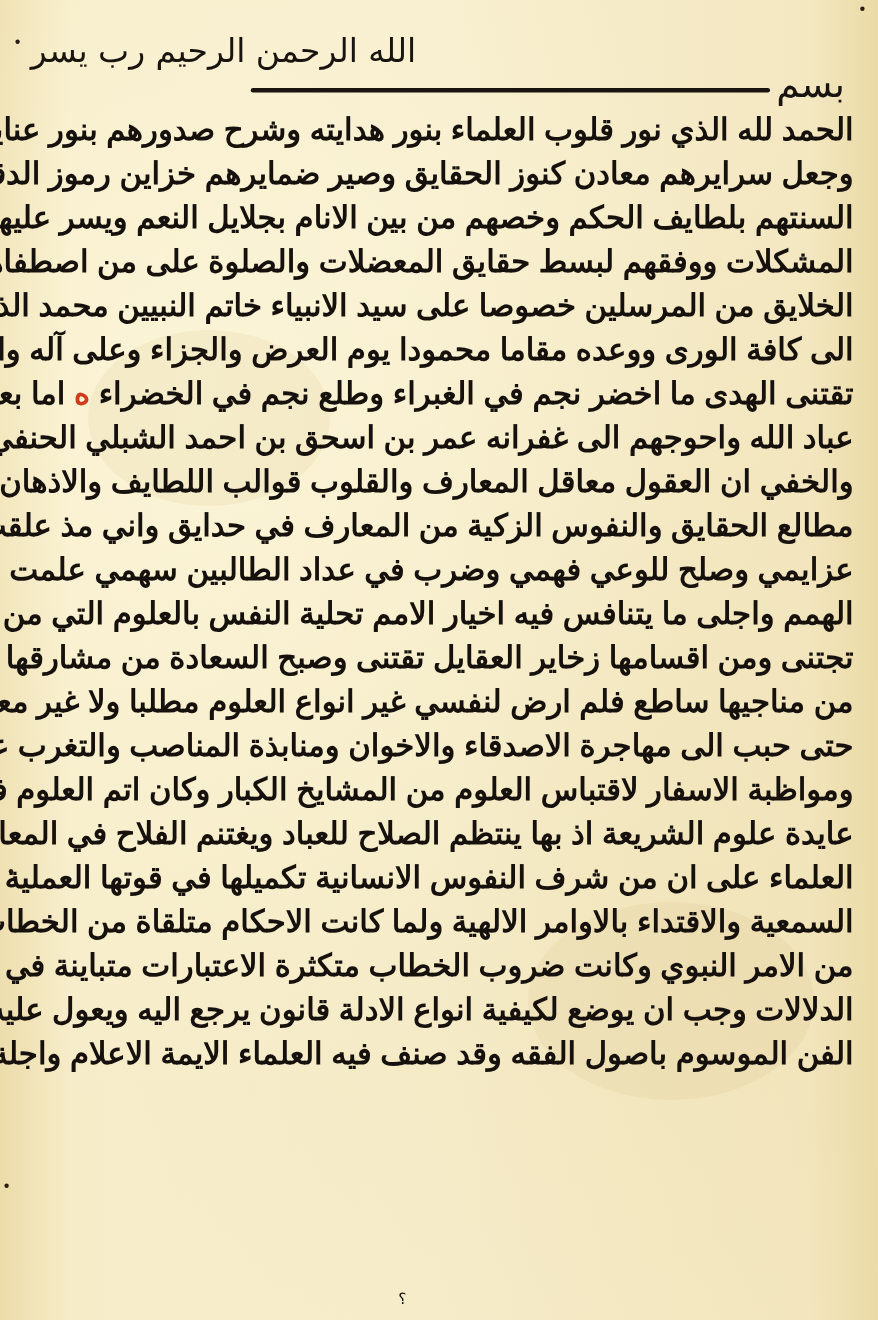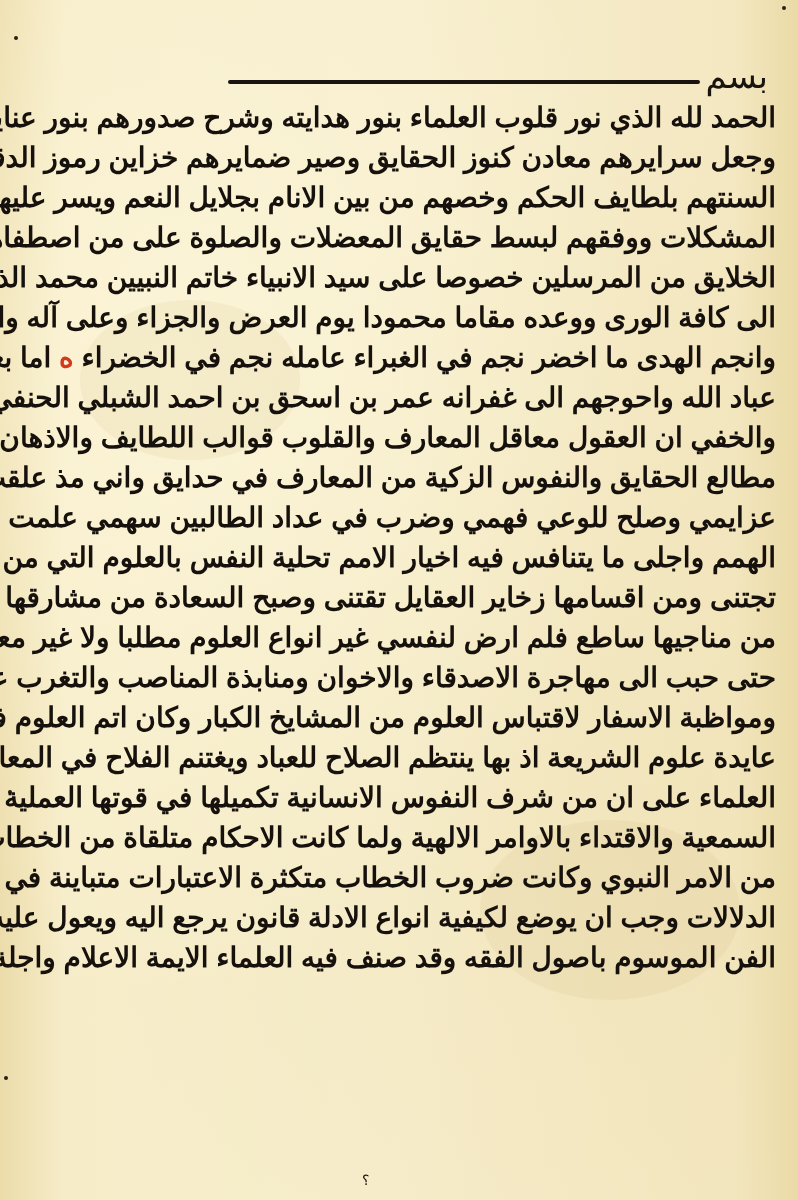--- a/index.html
+++ b/index.html
@@ -107,33 +107,34 @@
 
 <div class="page">
   <div class="stain" style="left:80px;top:300px;width:220px;height:160px;"></div>
   <div class="stain" style="left:480px;top:820px;width:260px;height:180px;"></div>
   <div class="dot" style="left:14px;top:36px;"></div>
   <div class="dot" style="left:782px;top:6px;"></div>
   <div class="dot" style="left:8px;top:790px;"></div>
   <div class="dot" style="left:4px;top:1076px;"></div>
 
   <div class="basmala-row">
+    <div class="basmala-rest">الله الرحمن الرحيم رب يسر</div>
     <div class="basmala-line"></div>
     <div class="basmala-right">بسم</div>
   </div>
 
   <div class="text-block">
     <div class="line">الحمد لله الذي نور قلوب العلماء بنور هدايته وشرح صدورهم بنور عنايته</div>
     <div class="line">وجعل سرايرهم معادن كنوز الحقايق وصير ضمايرهم خزاين رموز الدقايق وانطق</div>
     <div class="line">السنتهم بلطايف الحكم وخصهم من بين الانام بجلايل النعم ويسر عليهم كشف دقايق</div>
     <div class="line">المشكلات ووفقهم لبسط حقايق المعضلات والصلوة على من اصطفاهم الله لتكميل</div>
     <div class="line">الخلايق من المرسلين خصوصا على سيد الانبياء خاتم النبيين محمد الذي بعثه</div>
     <div class="line">الى كافة الورى ووعده مقاما محمودا يوم العرض والجزاء وعلى آله واصحابه اعلام الحق</div>
     <div class="line">
-      <span>وانجم الهدى ما اخضر نجم في الغبراء عامله نجم في الخضراء</span>
+      <span>تقتنى الهدى ما اخضر نجم في الغبراء وطلع نجم في الخضراء</span>
       <span class="red">ه</span>
       <span>اما بعد</span>
       <span>فان اضعف</span>
     </div>
     <div class="line">عباد الله واحوجهم الى غفرانه عمر بن اسحق بن احمد الشبلي الحنفي عامله الله بلطفه الجلي</div>
     <div class="line">والخفي ان العقول معاقل المعارف والقلوب قوالب اللطايف والاذهان السليمة</div>
     <div class="line">مطالع الحقايق والنفوس الزكية من المعارف في حدايق واني مذ علقت تمايمي وطحت</div>
     <div class="line">عزايمي وصلح للوعي فهمي وضرب في عداد الطالبين سهمي علمت ان اعلى ما يسمو اليه اعناق</div>
     <div class="line">الهمم واجلى ما يتنافس فيه اخيار الامم تحلية النفس بالعلوم التي من ثمرات العقول</div>
     <div class="line">تجتنى ومن اقسامها زخاير العقايل تقتنى وصبح السعادة من مشارقها طالع وروح السيادة</div>

